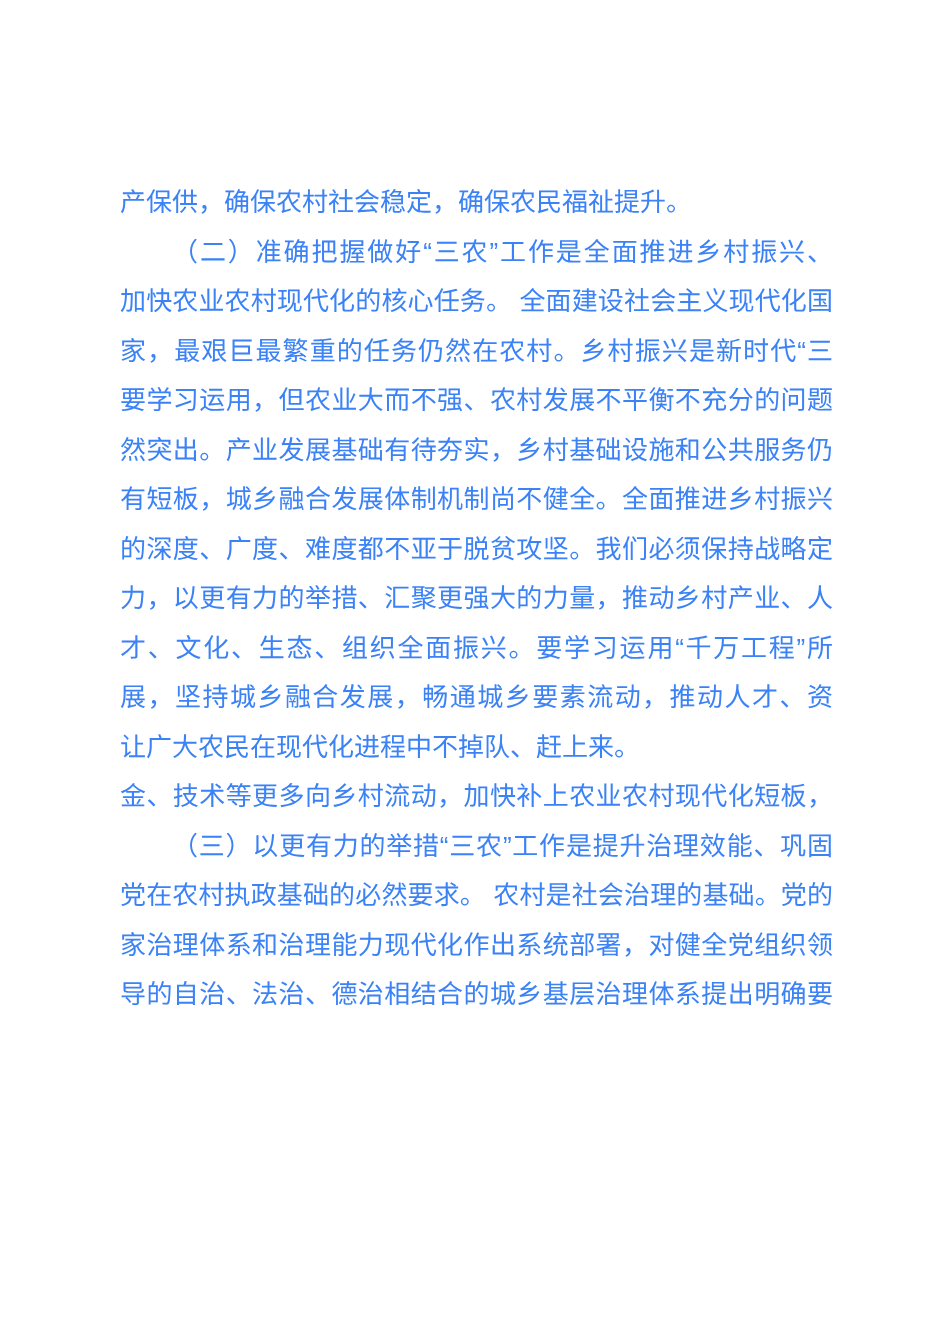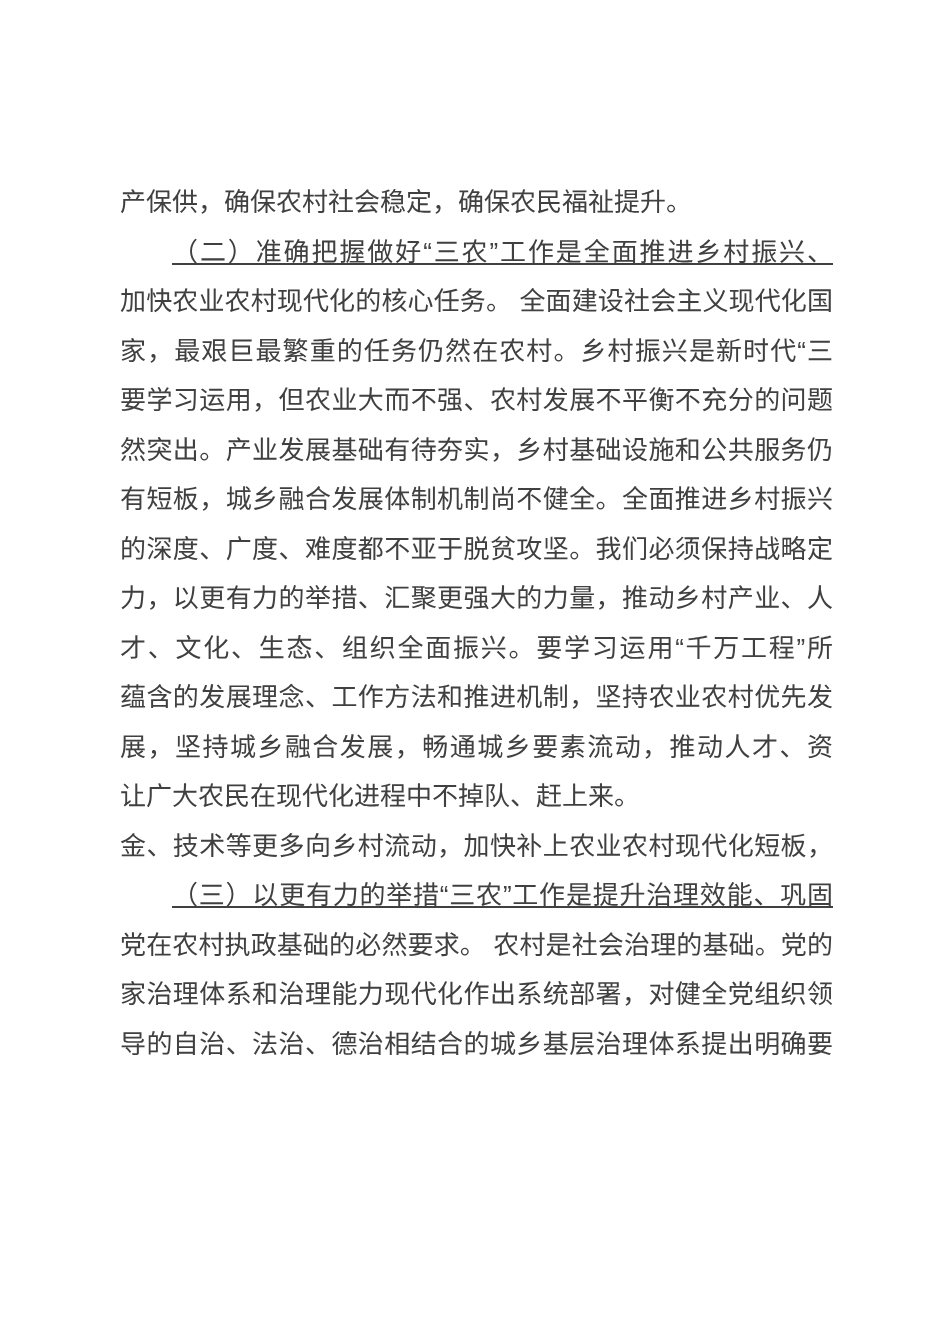--- a/index.html
+++ b/index.html
@@ -38,42 +38,40 @@
     text-align-last: left;
     overflow: hidden;
     white-space: nowrap;
   }
   .line.fill {
     text-align-last: justify;
     white-space: normal;
   }
   .line.indent {
     text-indent: 2em;
-    text-decoration: underline;
   }
 </style>
 </head>
 <body style="background: rgb(255, 255, 255);">
 
-<div class="page" style="background: rgb(255, 255, 255); color: #404040;">
+<div class="page" style="background: rgb(255, 255, 255); color: #3b82f6;">
   <div class="page-body">
       <div class="paragraph">
         <div class="line">产保供，确保农村社会稳定，确保农民福祉提升。</div>
       </div>
       <div class="paragraph">
         <div class="line indent fill">（二）准确把握做好“三农”工作是全面推进乡村振兴、</div>
         <div class="line fill">加快农业农村现代化的核心任务。 全面建设社会主义现代化国</div>
         <div class="line fill">家，最艰巨最繁重的任务仍然在农村。乡村振兴是新时代“三</div>
         <div class="line fill">要学习运用，但农业大而不强、农村发展不平衡不充分的问题依</div>
         <div class="line fill">然突出。产业发展基础有待夯实，乡村基础设施和公共服务仍</div>
         <div class="line fill">有短板，城乡融合发展体制机制尚不健全。全面推进乡村振兴</div>
         <div class="line fill">的深度、广度、难度都不亚于脱贫攻坚。我们必须保持战略定</div>
         <div class="line fill">力，以更有力的举措、汇聚更强大的力量，推动乡村产业、人</div>
         <div class="line fill">才、文化、生态、组织全面振兴。要学习运用“千万工程”所</div>
-        <div class="line fill">蕴含的发展理念、工作方法和推进机制，坚持农业农村优先发</div>
         <div class="line fill">展，坚持城乡融合发展，畅通城乡要素流动，推动人才、资</div>
         <div class="line">让广大农民在现代化进程中不掉队、赶上来。</div>
         <div class="line fill">金、技术等更多向乡村流动，加快补上农业农村现代化短板，</div>
       </div>
       <div class="paragraph">
         <div class="line indent fill">（三）以更有力的举措“三农”工作是提升治理效能、巩固</div>
         <div class="line fill">党在农村执政基础的必然要求。 农村是社会治理的基础。党的</div>
         <div class="line fill">家治理体系和治理能力现代化作出系统部署，对健全党组织领</div>
         <div class="line fill">导的自治、法治、德治相结合的城乡基层治理体系提出明确要</div>
       </div>

